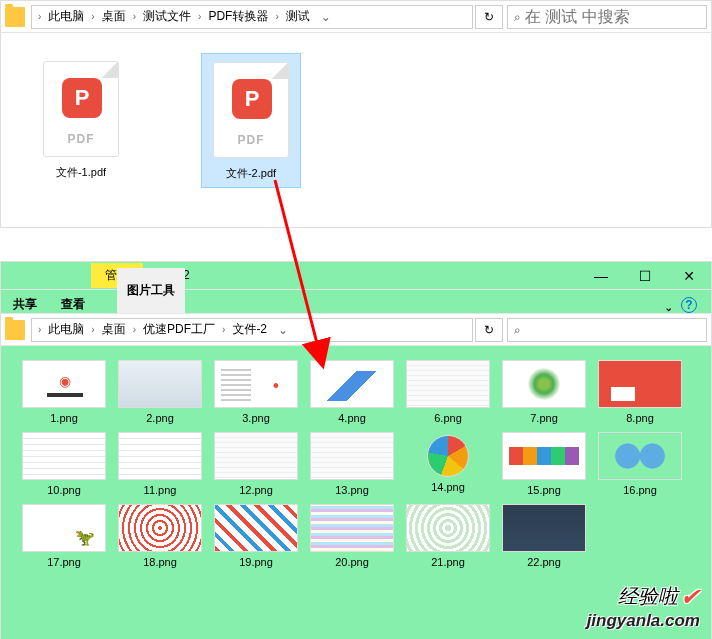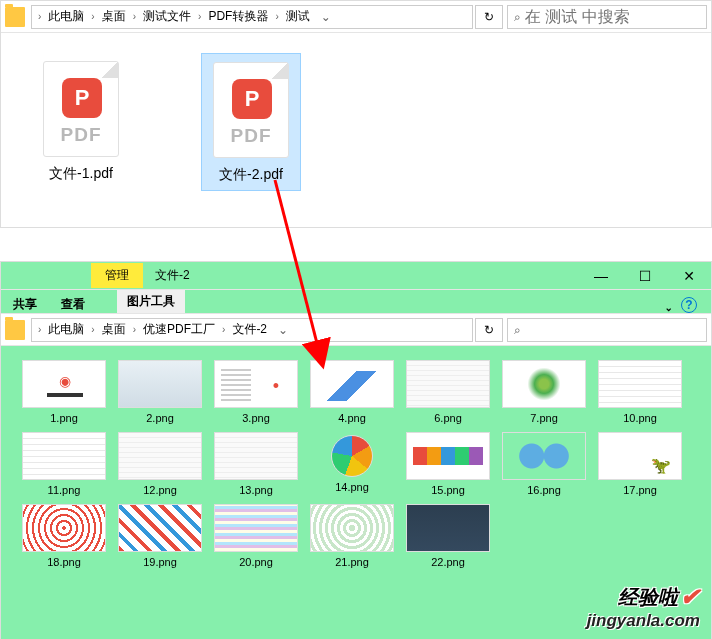--- a/index.html
+++ b/index.html
@@ -20,34 +20,34 @@
     .search-icon { color: #666; margin-right: 4px; }
     
     .file-area { display: flex; padding: 20px 30px; gap: 70px; }
     .file-item { width: 100px; text-align: center; cursor: pointer; }
     .file-item.selected { background: #cce8ff; border: 1px solid #99d1ff; }
     .file-item.selected .pdf-icon-wrap { padding: 8px 11px 0; }
     .pdf-icon-wrap { padding: 8px 12px 0; }
     .pdf-icon { width: 76px; height: 96px; background: #fff; border: 1px solid #e0e0e0; border-radius: 3px; position: relative; margin: 0 auto; }
     .pdf-icon::before { content: ''; position: absolute; top: 0; right: 0; width: 16px; height: 16px; background: linear-gradient(135deg, #fff 50%, #e0e0e0 50%); }
     .pdf-badge { width: 40px; height: 40px; background: #e84c3d; border-radius: 8px; position: absolute; top: 16px; left: 18px; display: flex; align-items: center; justify-content: center; color: #fff; font-size: 22px; font-weight: bold; }
-    .pdf-text { position: absolute; bottom: 10px; left: 0; right: 0; text-align: center; color: #b8b8b8; font-size: 19px; font-weight: bold; letter-spacing: 1px; }
-    .file-label { margin-top: 8px; font-size: 14px; padding-bottom: 6px; }
+    .pdf-text { position: absolute; bottom: 10px; left: 0; right: 0; text-align: center; color: #b8b8b8; font-size: 12px; font-weight: bold; letter-spacing: 1px; }
+    .file-label { margin-top: 8px; font-size: 11px; padding-bottom: 6px; }
     
     
     .bottom-window { width: 712px; height: 390px; background: #86efac; border: 1px solid #ddd; margin-top: 33px; }
     .title-bar { height: 28px; display: flex; align-items: center; border-bottom: 1px solid #e5e5e5; position: relative; }
     .tab-manage { background: #ffeb3b; padding: 4px 14px; margin-left: 90px; font-size: 12px; }
     .tab-name { padding: 4px 12px; font-size: 12px; }
     .win-controls { position: absolute; right: 0; display: flex; }
     .win-btn { width: 44px; height: 28px; display: flex; align-items: center; justify-content: center; cursor: pointer; font-size: 14px; }
     
     .tab-row { height: 24px; display: flex; align-items: flex-end; border-bottom: 1px solid #e5e5e5; font-size: 12px; position: relative; font-weight: bold; }
     .tab-sub { padding: 0 12px; }
-    .tab-tool { background: #f0f0f0; padding: 3px 10px; margin-left: 20px; }
+    .tab-tool { background: #f0f0f0; padding: 14px 10px; margin-left: 20px; }
     .help-icon { position: absolute; right: 14px; color: #0078d7; border: 1px solid #0078d7; border-radius: 50%; width: 16px; height: 16px; text-align: center; line-height: 14px; }
     .expand-icon { position: absolute; right: 38px; font-size: 10px; }
     
     .thumbs-area { padding: 14px 18px; display: flex; flex-wrap: wrap; gap: 8px 6px; }
     .thumb-item { width: 90px; text-align: center; cursor: pointer; }
     .thumb { width: 84px; height: 48px; border: 1px solid #ddd; margin: 0 auto; background: #fff; position: relative; overflow: hidden; }
     .thumb-label { font-size: 11px; margin-top: 4px; }
     
     
     .t1::after { content:'◉'; position:absolute; top:12px; left:36px; color:#e84c3d; font-size:14px;}
@@ -72,21 +72,21 @@
     .t20{background:repeating-linear-gradient(0deg,#fffde7 0 3px,#e1bee7 3px 6px,#b3e5fc 6px 9px);}
     .t21{background:repeating-radial-gradient(circle,#c8e6c9 0 3px,#fff 3px 6px);}
     .t22{background:linear-gradient(#2c3e50,#34495e);}
     
     
     .arrow { position: absolute; top: 170px; left: 265px; pointer-events: none; z-index: 10; }
     .arrow svg { width: 70px; height: 200px; }
     
     
     .watermark { position: absolute; bottom: 8px; right: 12px; text-align: right; }
-    .wm-main { font-size: 20px; font-weight: bold; color: #000; text-shadow: 1px 1px 0 #fff, -1px -1px 0 #fff, 1px -1px 0 #fff, -1px 1px 0 #fff; font-style: italic; display: inline-flex; align-items: center; }
+    .wm-main { font-size: 20px; font-weight: normal; color: #000; text-shadow: 1px 1px 0 #fff, -1px -1px 0 #fff, 1px -1px 0 #fff, -1px 1px 0 #fff; font-style: italic; display: inline-flex; }
     .wm-check { color: #e84c3d; font-size: 24px; margin-left: 2px; }
     .wm-sub { font-size: 17px; font-weight: bold; color: #222; text-shadow: 1px 1px 0 #fff, -1px -1px 0 #fff; font-style: italic; }
   </style>
 </head>
 <body>
 
 <div class="top-window">
   <div class="address-bar">
     <div class="folder-icon"></div>
     <div class="breadcrumb">
@@ -182,20 +182,24 @@
         <div class="thumb t4"></div>
         <div class="thumb-label">4.png</div>
       </div>
       <div class="thumb-item">
         <div class="thumb t6"></div>
         <div class="thumb-label">6.png</div>
       </div>
       <div class="thumb-item">
         <div class="thumb t7"></div>
         <div class="thumb-label">7.png</div>
+      </div>
+      <div class="thumb-item">
+        <div class="thumb t8"></div>
+        <div class="thumb-label">8.png</div>
       </div>
       <div class="thumb-item">
         <div class="thumb t10"></div>
         <div class="thumb-label">10.png</div>
       </div>
       <div class="thumb-item">
         <div class="thumb t11"></div>
         <div class="thumb-label">11.png</div>
       </div>
       <div class="thumb-item">

